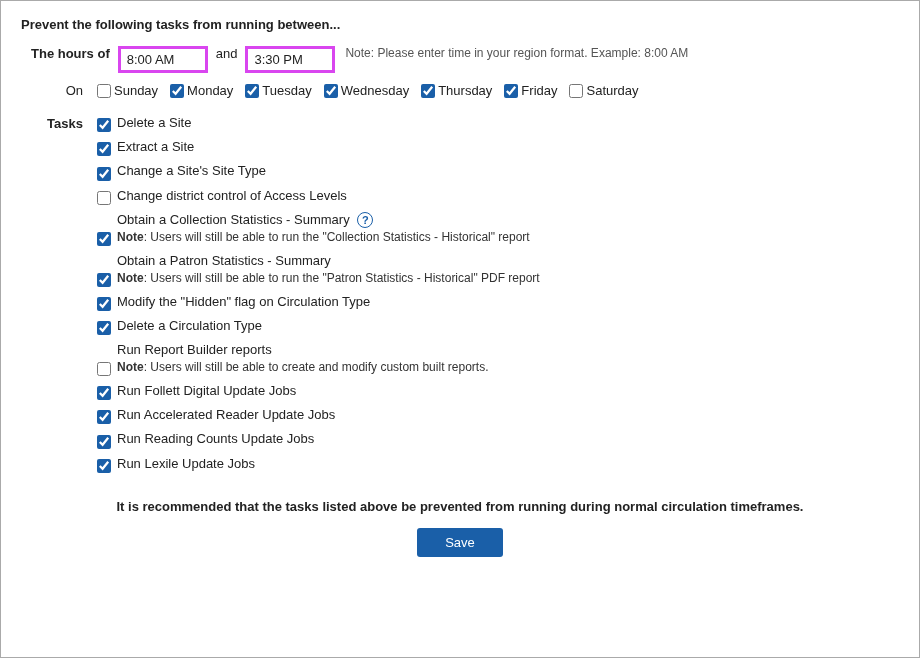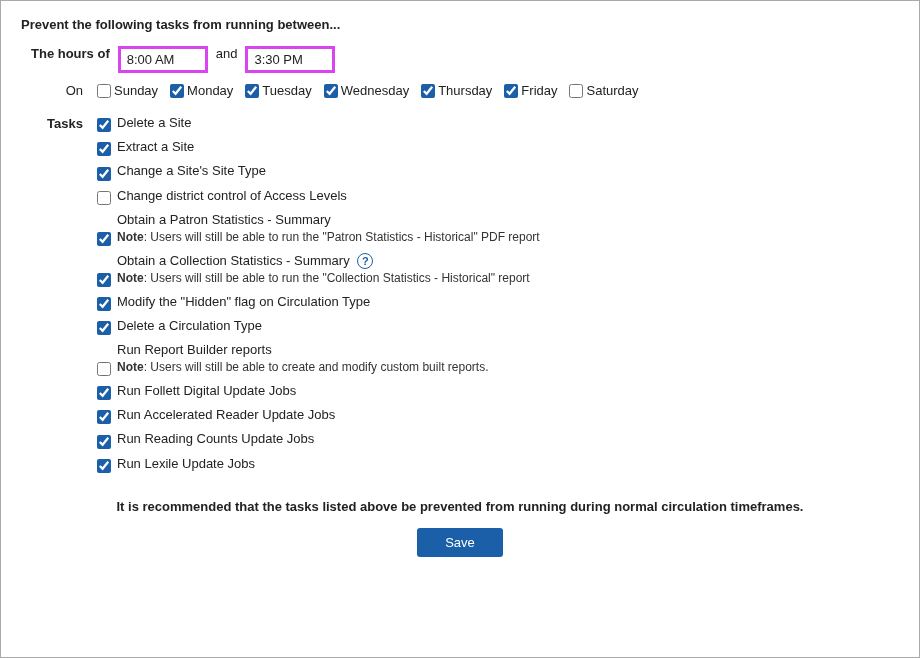--- a/index.html
+++ b/index.html
@@ -158,20 +158,21 @@
 <body>
 
 <div class="container">
   <div class="section-title">Prevent the following tasks from running between...</div>
 
   <div class="hours-row">
     <span class="hours-label">The hours of</span>
     <input type="text" class="time-input" value="8:00 AM" style="">
     <span class="and-text">and</span>
     <input type="text" class="time-input" value="3:30 PM" style="">
+    <span class="note-text">Note: Please enter time in your region format. Example: 8:00 AM</span>
   </div>
 
   <div class="days-row">
     <span class="on-label">On</span>
     <div class="day-item">
       <input type="checkbox" id="sunday" style="">
       <label for="sunday">Sunday</label>
     </div>
     <div class="day-item">
       <input type="checkbox" id="monday" checked="" style="">
@@ -214,40 +215,40 @@
       </div>
 
       <div class="task-item">
         <input type="checkbox" id="task3" checked="" style="">
         <label for="task3" class="task-text">Change a Site's Site Type</label>
       </div>
 
       <div class="task-item">
         <input type="checkbox" id="task4" style="">
         <label for="task4" class="task-text">Change district control of Access Levels</label>
-      </div>
-
-      <div class="task-item">
-        <input type="checkbox" id="task6" checked="" style="">
-        <div class="task-text">
-          Obtain a Patron Statistics - Summary
-          <span class="task-note"><strong>Note</strong>: Users will still be able to run the "Patron Statistics - Historical" PDF report</span>
-        </div>
       </div>
 
       <div class="task-item">
         <input type="checkbox" id="task5" checked="" style="">
         <div class="task-text">
           Obtain a Collection Statistics - Summary
           <span class="help-icon">?</span>
           <span class="task-note"><strong>Note</strong>: Users will still be able to run the "Collection Statistics - Historical" report</span>
         </div>
       </div>
 
       <div class="task-item">
+        <input type="checkbox" id="task6" checked="" style="">
+        <div class="task-text">
+          Obtain a Patron Statistics - Summary
+          <span class="task-note"><strong>Note</strong>: Users will still be able to run the "Patron Statistics - Historical" PDF report</span>
+        </div>
+      </div>
+
+      <div class="task-item">
         <input type="checkbox" id="task7" checked="" style="">
         <label for="task7" class="task-text">Modify the "Hidden" flag on Circulation Type</label>
       </div>
 
       <div class="task-item">
         <input type="checkbox" id="task8" checked="" style="">
         <label for="task8" class="task-text">Delete a Circulation Type</label>
       </div>
 
       <div class="task-item">

